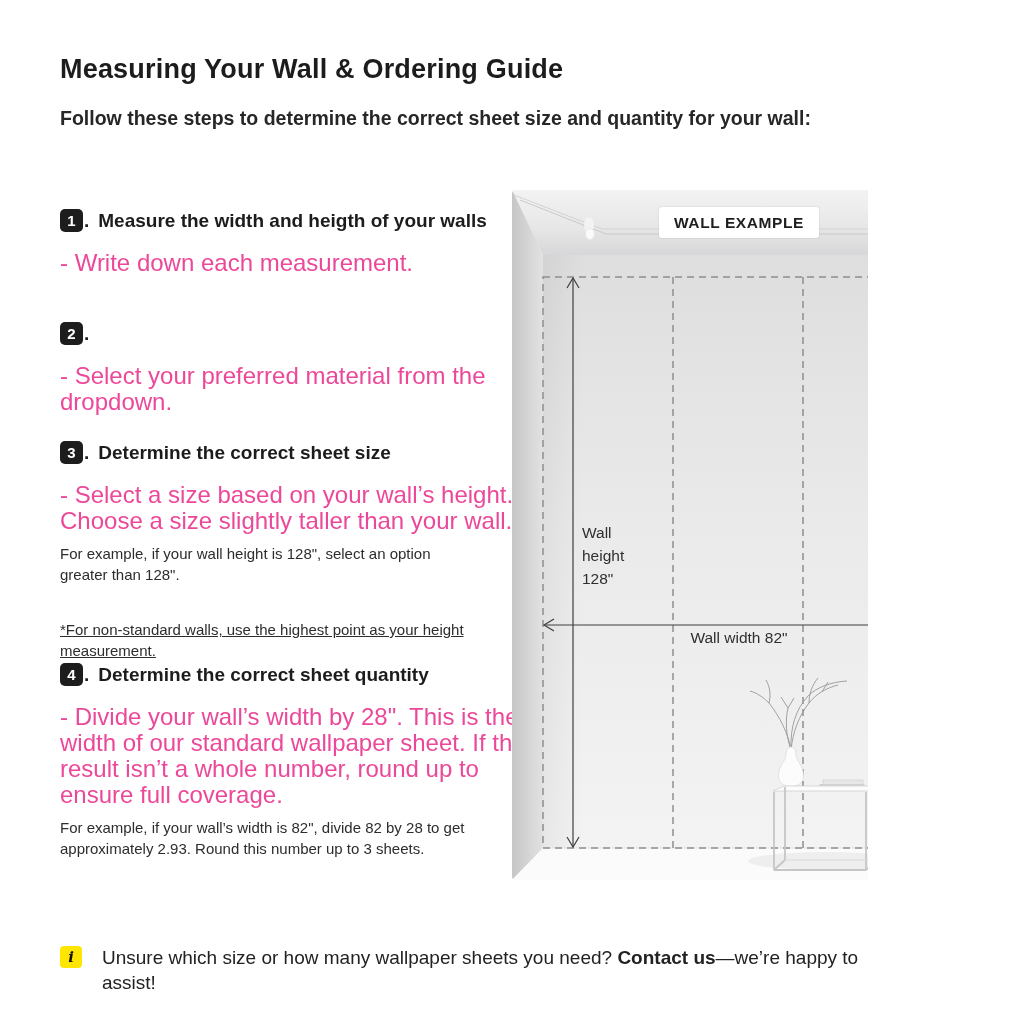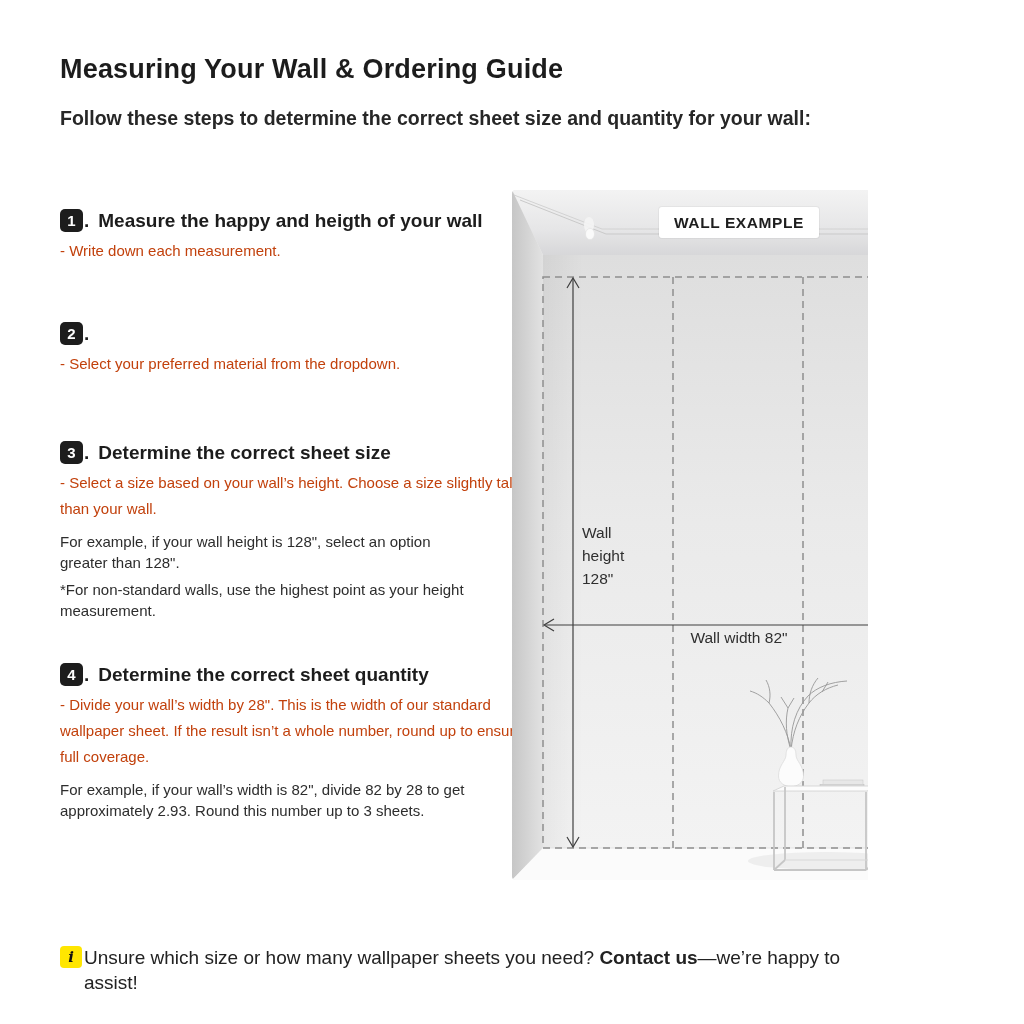--- a/index.html
+++ b/index.html
@@ -13,64 +13,64 @@
   }
   .intro{position:absolute;left:60px;top:106px;font-size:19.5px;font-weight:700;color:#272727;line-height:24px;}
   .intro div{white-space:nowrap;}
   .step{position:absolute;left:60px;width:478px;}
   .step-head{display:flex;align-items:center;font-size:19px;font-weight:700;color:#1c1c1c;white-space:nowrap;}
   .badge{
     width:23px;height:23px;background:#1d1d1d;color:#ffffff;border-radius:5px;
     display:flex;align-items:center;justify-content:center;font-size:15px;font-weight:700;flex:0 0 auto;
   }
   .badge-period{font-size:19px;font-weight:700;color:#1c1c1c;margin-left:1px;margin-right:9px;align-self:flex-end;}
-  .step-body{margin-top:6px;font-size:15px;color:#c2410c;line-height:26px;}
+  .step-body{margin-top:18px;font-size:24px;color:#ec4899;line-height:26px;}
   .step-note{margin-top:9px;font-size:15px;color:#2d2d2d;line-height:21px;width:422px;}
-  .note-gap{margin-top:6px;}
+  .note-gap{margin-top:34px;text-decoration:underline;}
   
   .figure{
     position:absolute;left:512px;top:190px;width:453px;height:690px;border-radius:4px;overflow:hidden;
     background:#ececec;
   }
   .figure svg{position:absolute;left:0;top:0;}
   .wall-example-label{
     position:absolute;left:147px;top:17px;width:160px;height:31px;background:#ffffff;border-radius:3px;
     display:flex;align-items:center;justify-content:center;font-size:15.5px;font-weight:700;
     letter-spacing:.6px;color:#1e1e1e;box-shadow:0 0 0 1px rgba(0,0,0,.04);
   }
   .height-label{position:absolute;left:70px;top:331px;font-size:15.5px;color:#2f2f2f;line-height:23px;}
   .width-label{position:absolute;left:150px;top:439px;width:154px;text-align:center;font-size:15.5px;color:#2f2f2f;white-space:nowrap;}
   
   .footer{position:absolute;left:60px;top:945px;display:flex;align-items:flex-start;}
   .info-icon{
     width:22px;height:22px;background:#ffe600;border-radius:4px;flex:0 0 auto;margin-top:1px;
     display:flex;align-items:center;justify-content:center;
     font-family:"DejaVu Serif", serif;font-style:italic;font-weight:700;font-size:15px;color:#111111;
   }
-  .footer-text{margin-left:2px;font-size:19px;color:#222222;line-height:25px;}
+  .footer-text{margin-left:20px;font-size:19px;color:#222222;line-height:25px;}
   .footer-text b{font-weight:700;}
 </style>
 </head>
 <body>
 
 <div class="page">
 
   <div class="title">Measuring Your Wall &amp; Ordering Guide</div>
 
   <div class="intro">
     <div>Follow these steps to determine the correct sheet size and quantity for your wall:</div>
   </div>
 
   <div class="step" style="top:209px">
     <div class="step-head">
       <span class="badge">
           <span>1</span>
         </span>
         <span class="badge-period">.</span>
-        <span>Measure the happy and heigth of your wall</span>
+        <span>Measure the width and heigth of your walls</span>
     </div>
     <div class="step-body">- Write down each measurement.</div>
   </div>
 
   <div class="step" style="top:322px">
     <div class="step-head">
       <span class="badge">
           <span>2</span>
         </span>
         <span class="badge-period">.</span>

